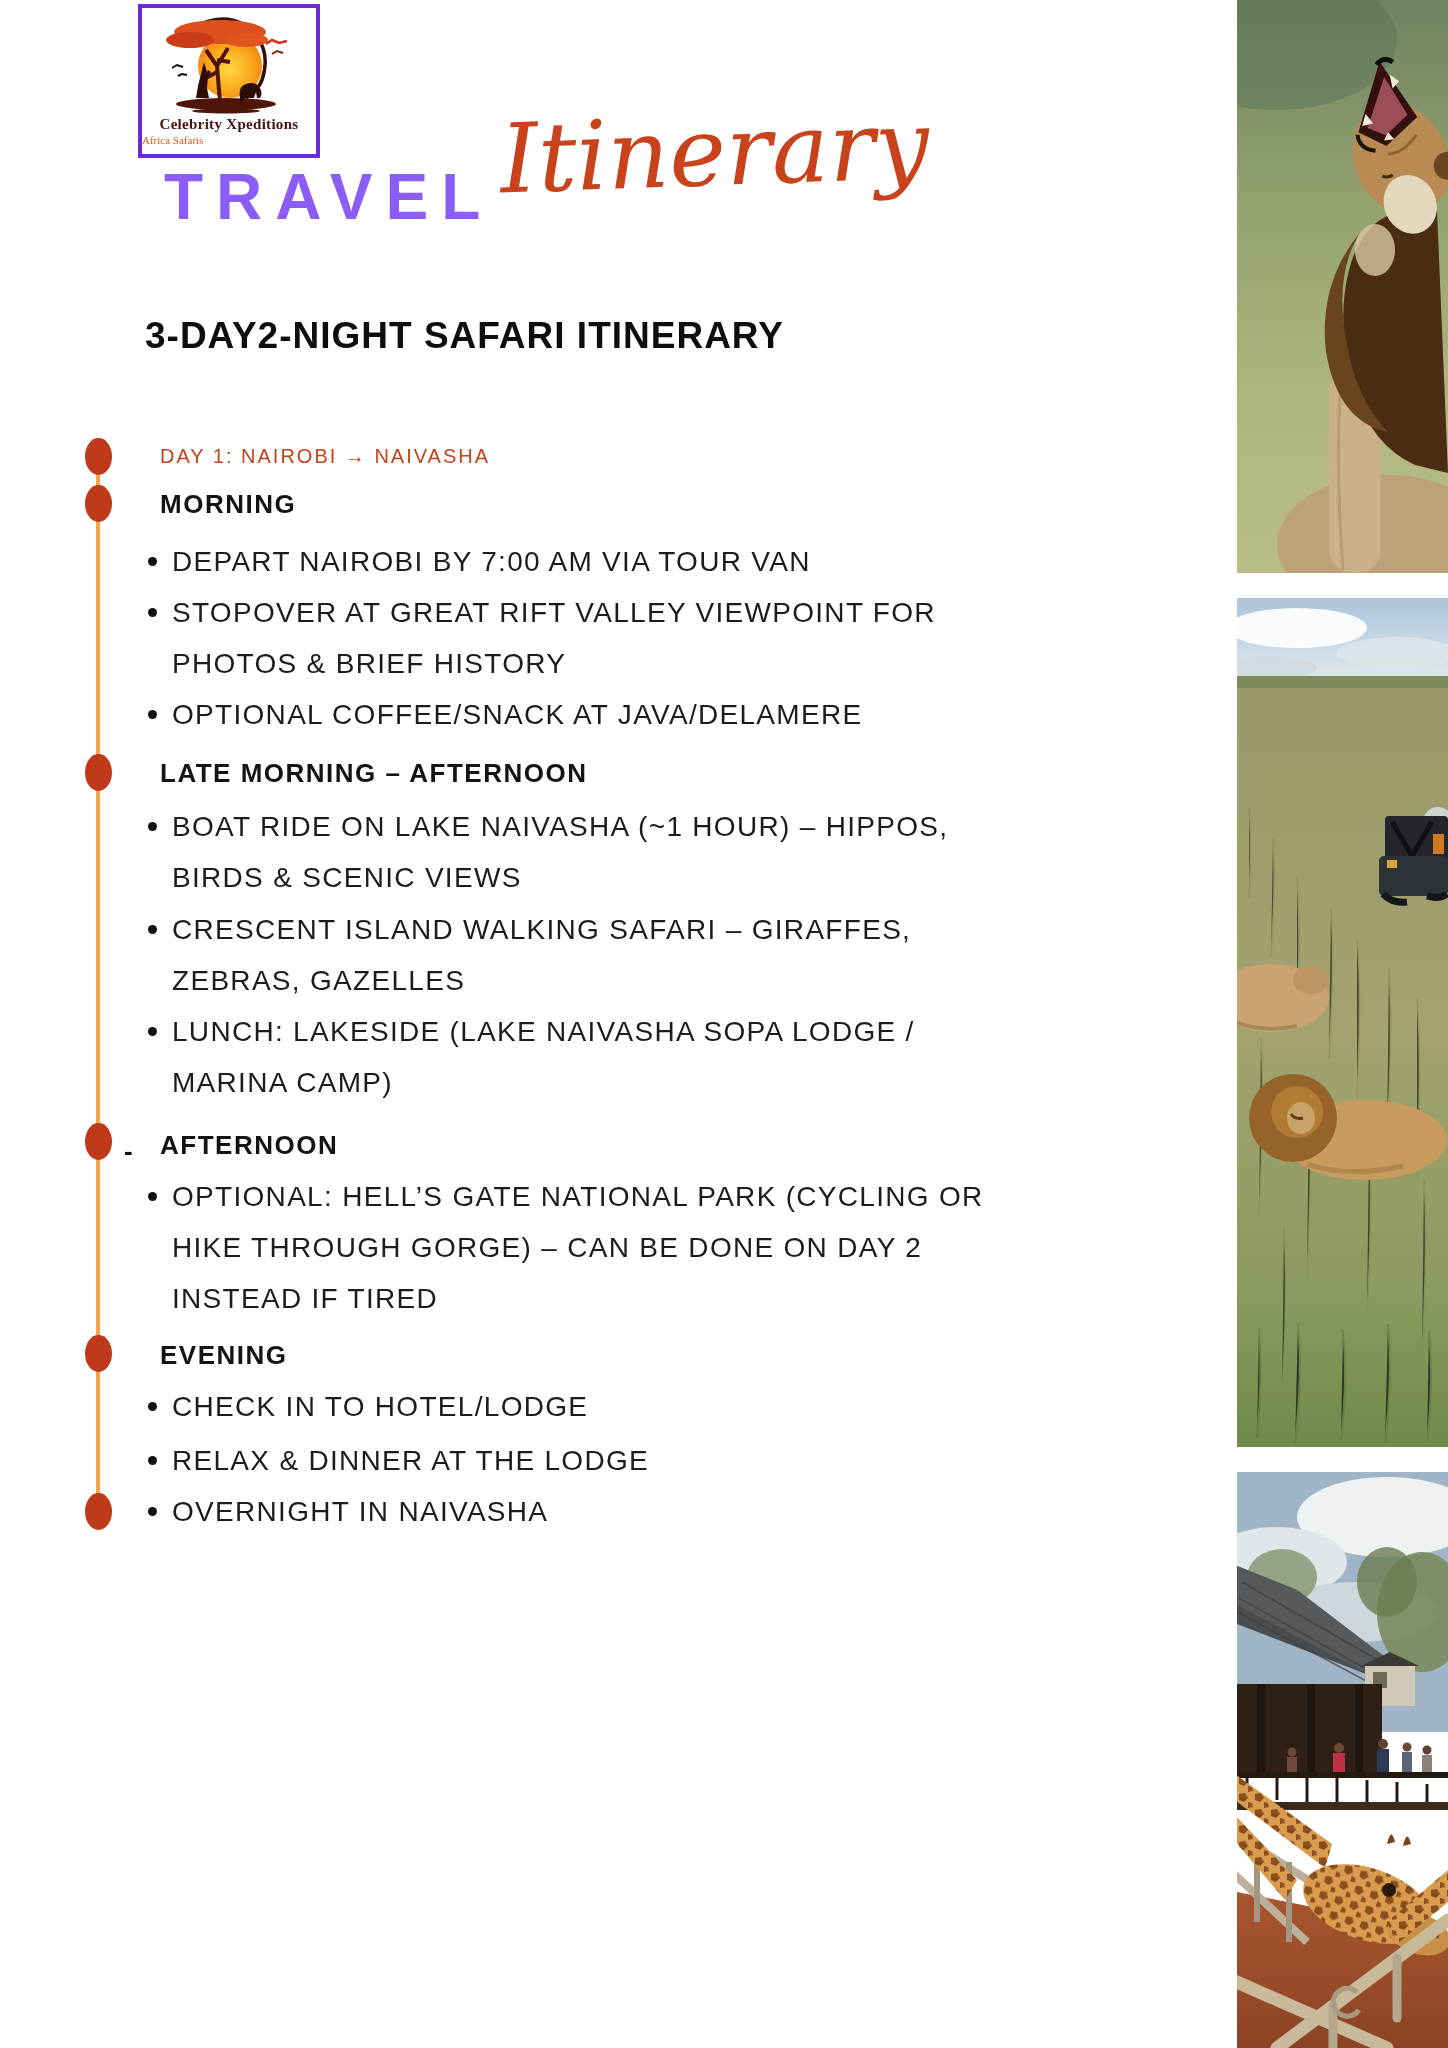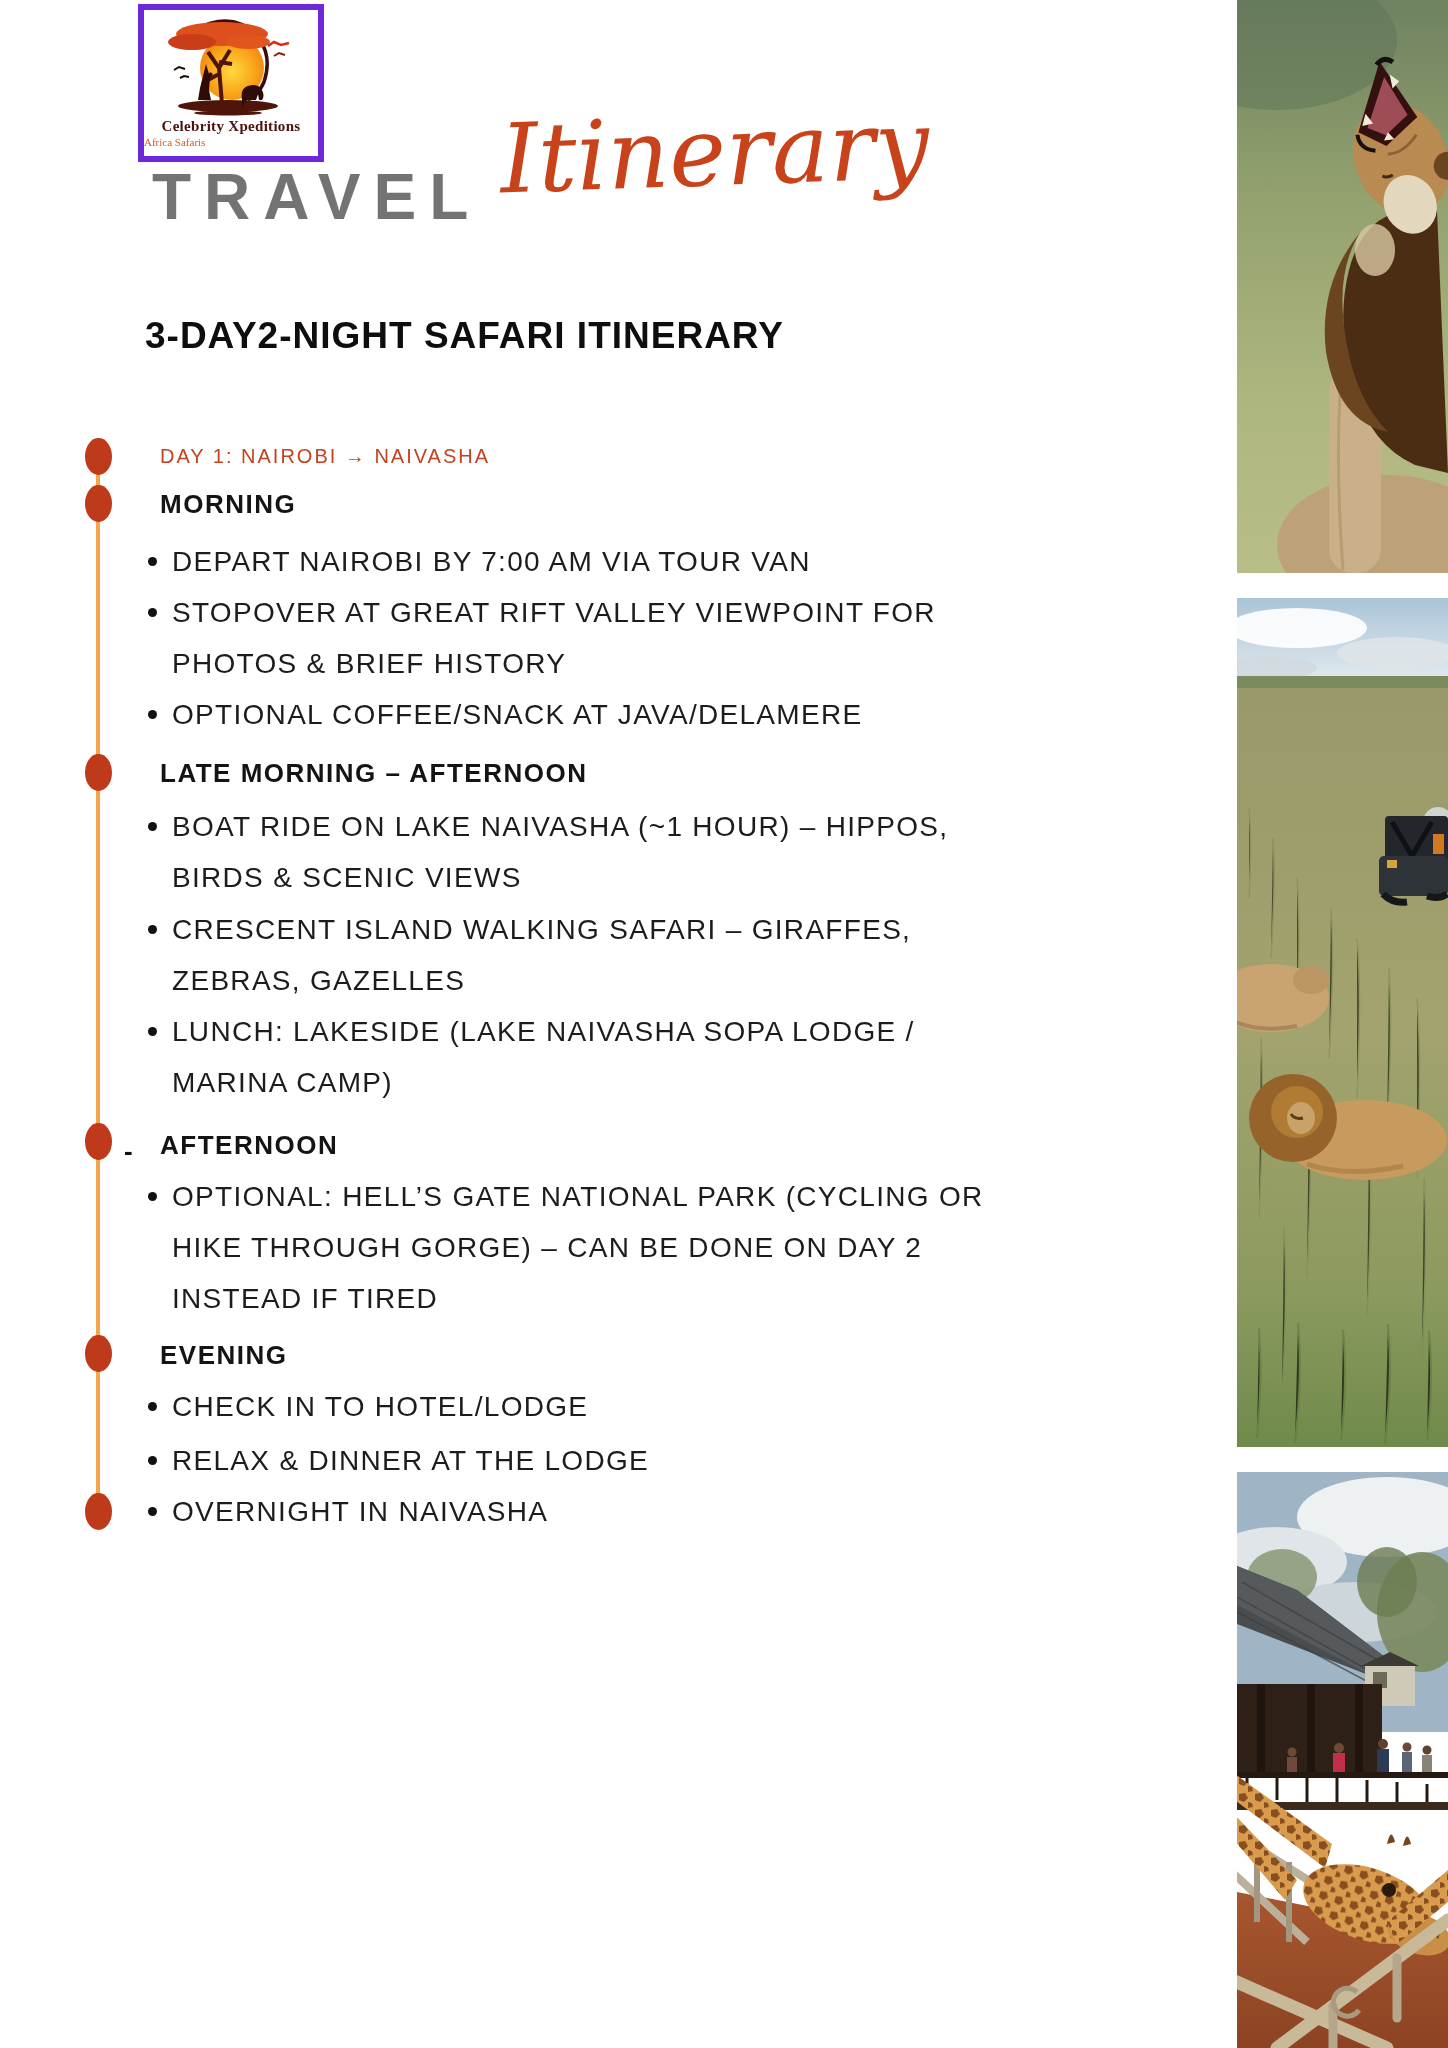--- a/index.html
+++ b/index.html
@@ -2,25 +2,25 @@
 <html><head>
 <meta charset="utf-8">
 <style>
   html,body{margin:0;padding:0;background:#e8e8e8;}
   #page{
     position:relative;width:1448px;height:2048px;margin:0 auto;
     background:#ffffff;overflow:hidden;
     font-family:"Liberation Sans",sans-serif;color:#1c1c1c;
   }
   
-  #logo-card{position:absolute;left:138px;top:4px;width:174px;height:146px;background:#fff;border:6px solid #6d28d9;}
+  #logo-card{position:absolute;left:138px;top:4px;width:174px;height:146px;background:#fff;border:4px solid #6d28d9;}
   #logo-card svg{display:block;margin:2px auto 0;}
   .logo-title{position:absolute;left:0;right:0;top:108px;text-align:center;font-family:"Liberation Serif",serif;font-weight:bold;font-size:15px;color:#4a120d;letter-spacing:.3px;}
   .logo-subtitle{position:absolute;left:0;right:0;top:126px;text-align:left;font-family:"Liberation Serif",serif;font-size:11px;color:#e05c12;}
-  #title-main{position:absolute;left:152px;top:160px;font-size:64px;font-weight:900;letter-spacing:13px;color:#737373;}
+  #title-main{position:absolute;left:164px;top:160px;font-size:64px;font-weight:900;letter-spacing:13px;color:#8b5cf6;}
   #title-script{position:absolute;left:500px;top:96px;font-family:"DejaVu Serif",serif;font-style:italic;font-size:96px;color:#c8431c;transform:rotate(-2deg);}
   #subtitle{position:absolute;left:145px;top:315px;font-size:37px;font-weight:900;letter-spacing:1px;color:#0e0e0e;}
   
   #timeline-line{position:absolute;left:96px;top:456px;width:4px;height:1055px;background:#f4a44c;}
   .tl-dot{position:absolute;left:85px;width:27px;height:37px;border-radius:50%;background:#bf3a1b;}
   
   #day-header{position:absolute;left:160px;top:440px;font-size:20px;line-height:32px;font-weight:normal;letter-spacing:2px;color:#c2431d;}
   .sec-label{position:absolute;left:160px;font-size:26px;line-height:32px;font-weight:bold;letter-spacing:1.5px;color:#141414;}
   .bullet{position:absolute;left:172px;width:980px;font-size:28px;line-height:51px;letter-spacing:1.3px;color:#1c1c1c;}
   .bullet .mark{position:absolute;left:-24px;top:21px;width:9px;height:9px;border-radius:50%;background:#111;}

